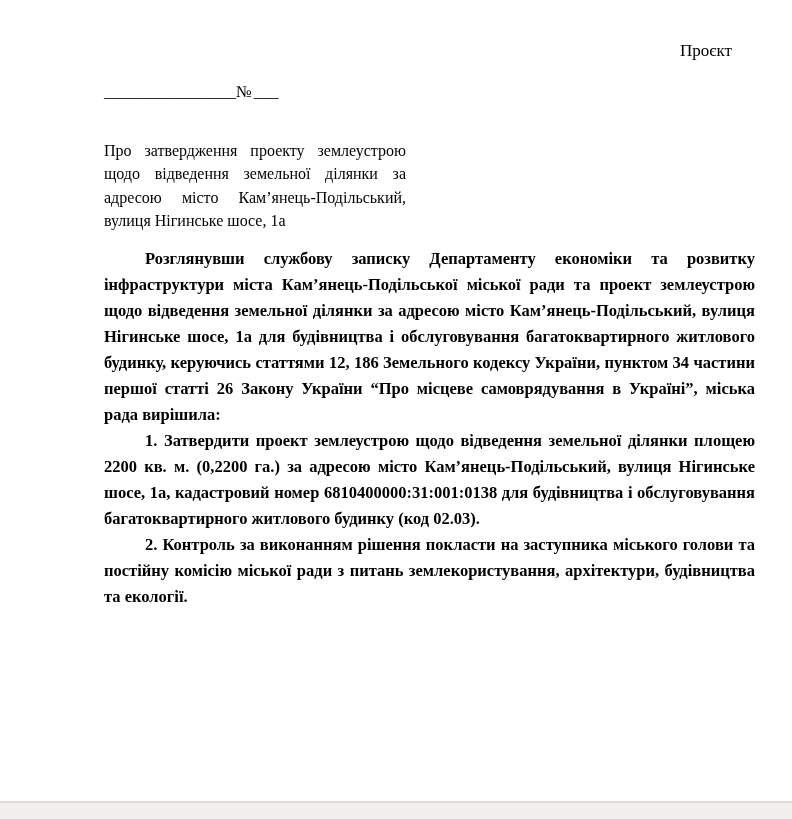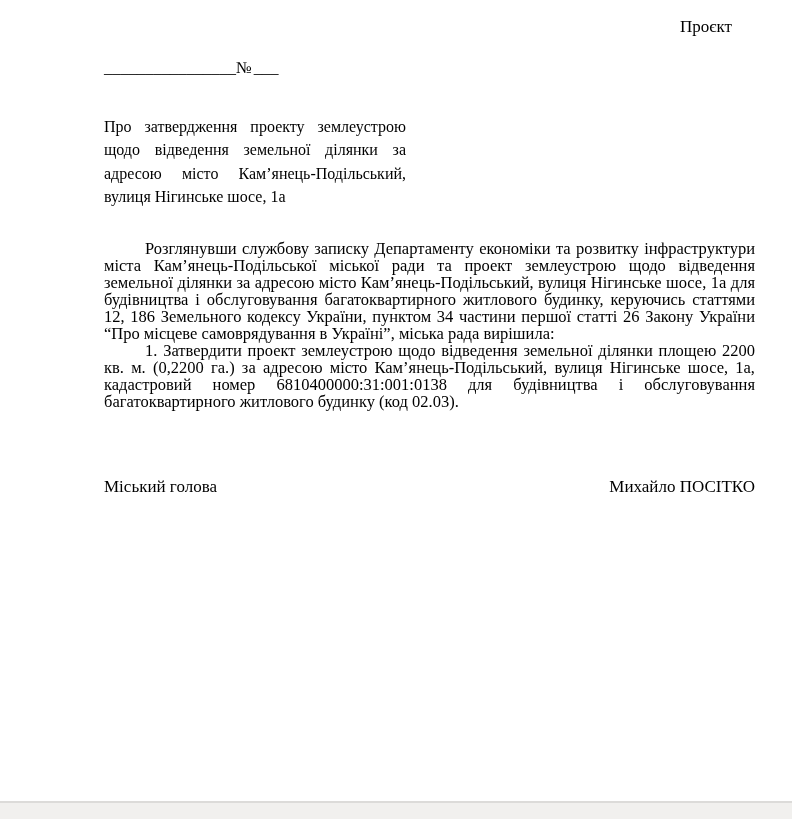--- a/index.html
+++ b/index.html
@@ -9,21 +9,21 @@
   body {
     width: 792px;
     height: 819px;
     background: #ffffff;
     font-family: "Liberation Serif", "DejaVu Serif", serif;
     color: #000000;
     position: relative;
     overflow: hidden;
   }
   .page {
-    padding-top: 16px;
+    padding-top: 40px;
     box-sizing: border-box;
     width: 792px;
   }
   
   .draft-line {
     text-align: right;
     padding-right: 60px;
     font-size: 17px;
     line-height: 21px;
   }
@@ -71,24 +71,25 @@
   }
   .number-blank-short { margin-left: 2px; text-align: right; }
   .subject-block {
     margin-top: 36px;
     width: 302px;
     font-size: 16px;
     line-height: 23.3px;
     text-align: justify;
   }
   .body-text {
-    margin-top: 32px;
+    margin-top: 14px;
     font-size: 16.5px;
-    line-height: 17px;
+    line-height: 26px;
     text-align: justify;
+    font-weight: bold;
   }
   .body-text p {
     margin: 0;
     text-indent: 41px;
   }
   .signature-row {
     margin-top: 66px;
     display: flex;
     justify-content: space-between;
     font-size: 17px;
@@ -118,23 +119,20 @@
 
     <div class="number-line">
       <span>________________</span><span>№</span><span class="number-blank-short">___</span>
     </div>
 
     <div class="subject-block">Про затвердження проекту землеустрою щодо відведення земельної ділянки за адресою місто Кам’янець-Подільський, вулиця Нігинське шосе, 1а</div>
 
     <div class="body-text">
       <p>Розглянувши службову записку Департаменту економіки та розвитку інфраструктури міста Кам’янець-Подільської міської ради та проект землеустрою щодо відведення земельної ділянки за адресою місто Кам’янець-Подільський, вулиця Нігинське шосе, 1а для будівництва і обслуговування багатоквартирного житлового будинку, керуючись статтями 12, 186 Земельного кодексу України, пунктом 34 частини першої статті 26 Закону України “Про місцеве самоврядування в Україні”, міська рада вирішила:</p>
       <p>1. Затвердити проект землеустрою щодо відведення земельної ділянки площею 2200 кв. м. (0,2200 га.) за адресою місто Кам’янець-Подільський, вулиця Нігинське шосе, 1а, кадастровий номер 6810400000:31:001:0138 для будівництва і обслуговування багатоквартирного житлового будинку (код 02.03).</p>
+      <p>2. Контроль за виконанням рішення покласти на заступника міського голови та постійну комісію міської ради з питань землекористування, архітектури, будівництва та екології.</p>
     </div>
 
-    <div class="signature-row">
-      <span>Міський голова</span>
-      <span>Михайло ПОСІТКО</span>
-    </div>
 
   </div>
 </div>
 
 <div class="page-edge"></div>
 
 </body></html>

